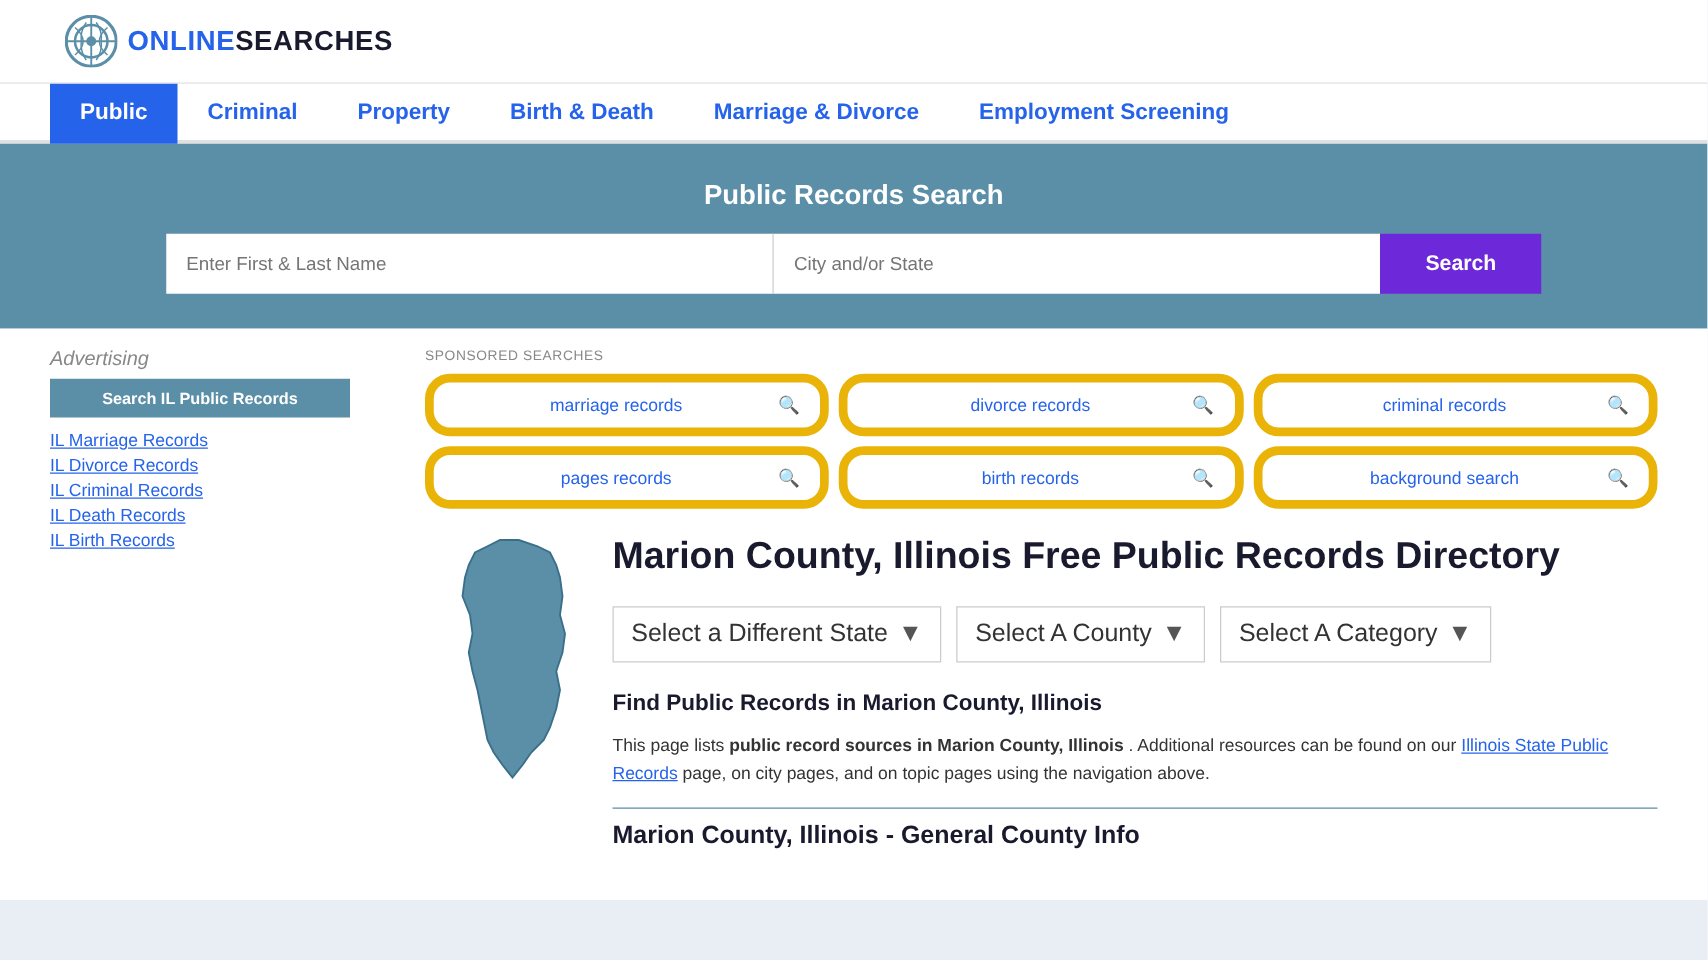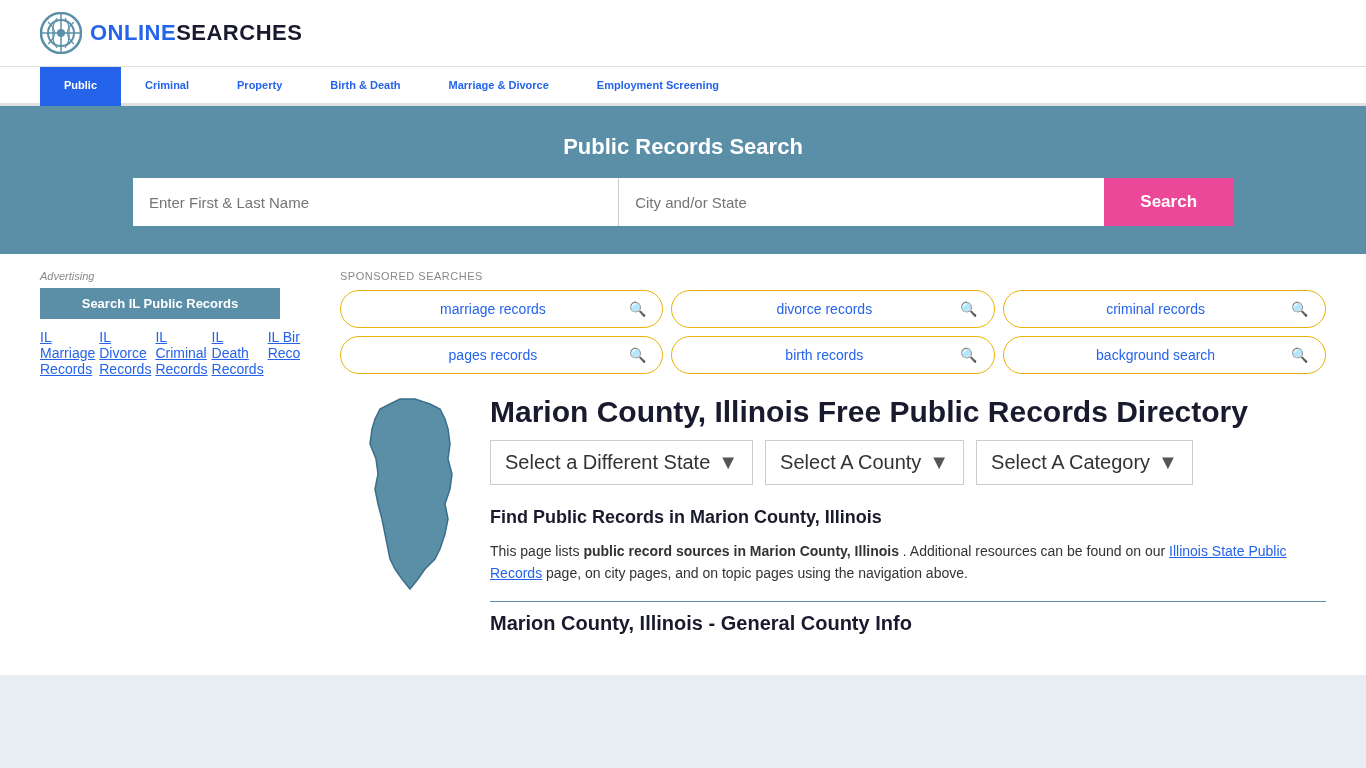--- a/index.html
+++ b/index.html
@@ -5,21 +5,21 @@
     * { box-sizing: border-box; margin: 0; padding: 0; }
     body {
       font-family: Arial, Helvetica, sans-serif;
       background: #e8eef3;
       font-size: 14px;
       color: #333;
     }
     
     .header {
       background: #fff;
-      padding: 12px 40px;
+      padding: 12px 52px;
       display: flex;
       align-items: center;
       border-bottom: 1px solid #ddd;
     }
     .logo-area {
       display: flex;
       align-items: center;
       gap: 8px;
     }
     .logo-icon {
@@ -37,21 +37,21 @@
     }
     
     .nav {
       background: #fff;
       border-bottom: 3px solid #e0e0e0;
       padding: 0 40px;
       display: flex;
     }
     .nav-item {
       padding: 12px 24px;
-      font-size: 11px;
+      font-size: 18px;
       font-weight: 600;
       cursor: pointer;
       color: #2563eb;
       text-decoration: none;
       border-bottom: 3px solid transparent;
       margin-bottom: -3px;
     }
     .nav-item.active {
       background: #2563eb;
       color: #fff;
@@ -79,21 +79,21 @@
       padding: 14px 16px;
       font-size: 15px;
       border: none;
       outline: none;
       color: #999;
     }
     .search-input:first-child {
       border-right: 1px solid #ccc;
     }
     .search-btn {
-      background: #ec4899;
+      background: #6d28d9;
       color: #fff;
       border: none;
       padding: 14px 36px;
       font-size: 17px;
       font-weight: bold;
       cursor: pointer;
     }
     
     .main-wrapper {
       background: #fff;
@@ -112,21 +112,21 @@
       margin-bottom: 8px;
       text-transform: uppercase;
     }
     .search-pills {
       display: grid;
       grid-template-columns: 1fr 1fr 1fr;
       gap: 8px;
       margin-bottom: 20px;
     }
     .search-pill {
-      border: 1px solid #eab308;
+      border: 7px solid #eab308;
       border-radius: 20px;
       padding: 10px 16px;
       display: flex;
       align-items: center;
       justify-content: space-between;
       cursor: pointer;
     }
     .search-pill-label {
       flex: 1;
       text-align: center;
@@ -148,21 +148,21 @@
       width: 130px;
       flex-shrink: 0;
     }
     .county-info {
       flex: 1;
     }
     .county-title {
       font-size: 30px;
       font-weight: bold;
       color: #1a1a2e;
-      margin-bottom: 10px;
+      margin-bottom: 22px;
       line-height: 1.2;
     }
     .dropdowns-row {
       display: flex;
       gap: 12px;
       margin-bottom: 22px;
     }
     .dropdown-select {
       border: 1px solid #ccc;
       background: #fff;
@@ -213,41 +213,41 @@
       display: flex;
       gap: 0;
     }
     .sidebar {
       width: 300px;
       flex-shrink: 0;
       padding: 16px 20px 20px 40px;
       background: #fff;
     }
     .sidebar-ad-label {
-      font-size: 11px;
+      font-size: 16px;
       color: #888;
       font-style: italic;
       margin-bottom: 6px;
     }
     .sidebar-ad-btn {
       background: #5b8fa8;
       color: #fff;
       border: none;
       padding: 8px 14px;
       font-size: 13px;
       font-weight: bold;
       cursor: pointer;
       display: block;
       width: 100%;
       text-align: center;
       margin-bottom: 10px;
     }
     .sidebar-links {
       display: flex;
-      flex-direction: row;
+      flex-direction: column;
       gap: 4px;
     }
     .sidebar-link {
       color: #2563eb;
       text-decoration: underline;
       font-size: 14px;
       cursor: pointer;
     }
   </style>
 </head>

